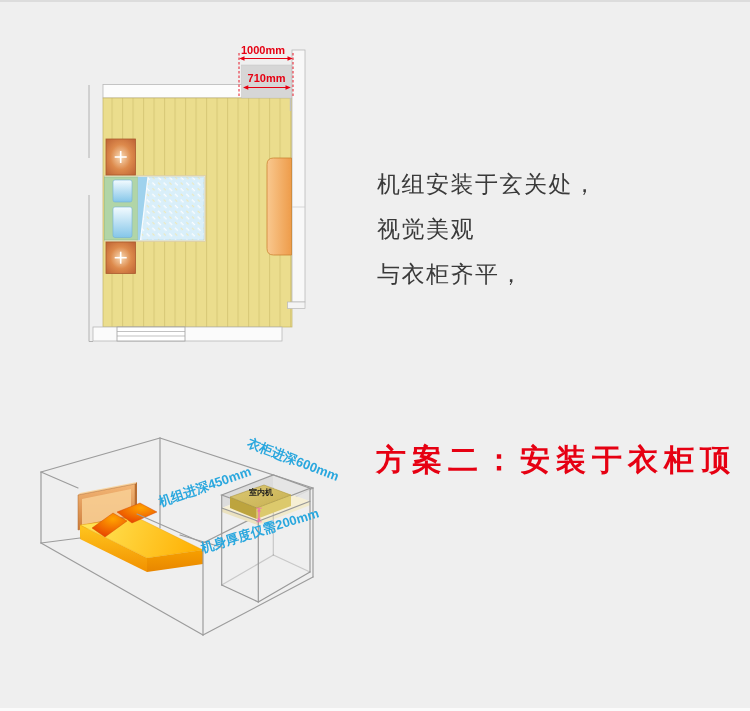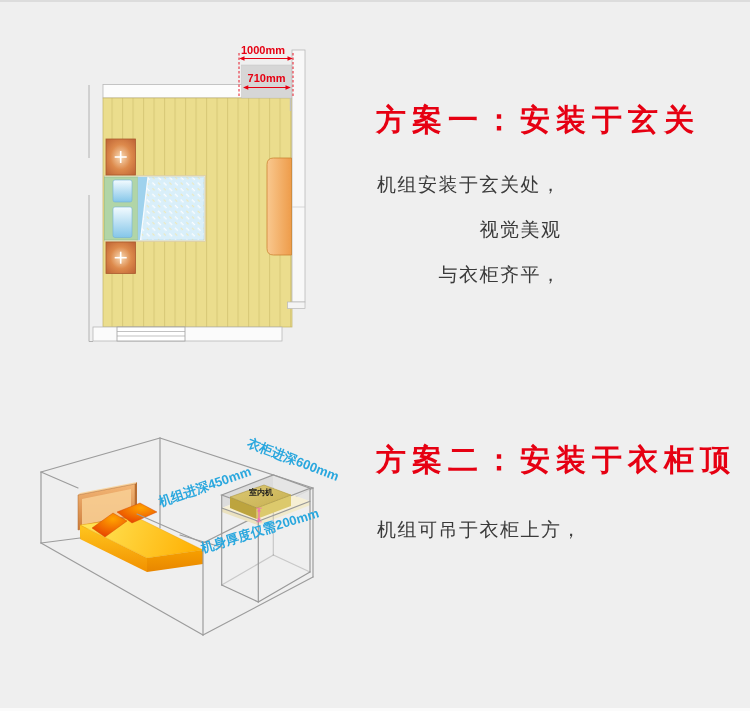--- a/index.html
+++ b/index.html
@@ -1,34 +1,33 @@
 <!DOCTYPE html>
 <html><head>
 <meta charset="utf-8">
 <style>
   html,body{margin:0;padding:0;}
   body{font-family:"Liberation Sans","DejaVu Sans",sans-serif;}
   .stage{
     position:relative;width:750px;height:711px;background:#efefef;
     overflow:hidden;
-    text-align:right;
   }
   .top-edge{position:absolute;left:0;top:0;width:750px;height:2px;background:#dcdcdc;}
   .bottom-edge{position:absolute;left:0;bottom:0;width:750px;height:3px;background:#fbfbfb;}
   .art{position:absolute;}
   .plan1-art{left:80px;top:40px;width:235px;height:310px;}
   .iso-art{left:30px;top:425px;width:340px;height:230px;}
   .sec-title{
     position:absolute;left:376px;font-size:30px;font-weight:bold;
     color:#e60012;letter-spacing:6px;white-space:nowrap;
   }
   .t1{top:100px;}
   .t2{top:440px;}
   .sec-body{
-    position:absolute;left:377px;font-size:19px;color:#3a3a3a;
+    position:absolute;left:377px;font-size:23px;color:#3a3a3a;
     letter-spacing:1.5px;white-space:nowrap;
   }
   .b1{top:162px;line-height:45px;}
   .b2{top:504px;line-height:51px;}
   .dim-text{font-size:11px;font-weight:bold;fill:#e60012;}
   .blue-label{font-size:13px;font-weight:bold;fill:#29a7de;}
   .unit-label{font-size:8px;font-weight:bold;fill:#1a1a1a;}
   svg{display:block;}
 </style>
 </head>
@@ -126,21 +125,20 @@
       <text class="dim-text" x="183" y="14" text-anchor="middle">1000mm</text>
       <g>
         <line x1="166.5" y1="47.5" x2="207.5" y2="47.5" stroke="#e60012" stroke-width="1.2"></line>
         <polygon points="163,47.5 168.3,45.2 168.3,49.8" fill="#e60012"></polygon>
         <polygon points="210.8,47.5 205.5,45.2 205.5,49.8" fill="#e60012"></polygon>
       </g>
       <text class="dim-text" x="186.5" y="42" text-anchor="middle">710mm</text>
     </g>
   </svg>
 
-  <h2 class="sec-title t1" style="margin:0;">方案一：安装于玄关</h2>
   <div class="sec-body b1">
     <div>机组安装于玄关处，</div>
     <div>视觉美观</div>
     <div>与衣柜齐平，</div>
   </div>
 
   <svg class="art iso-art" viewBox="0 0 340 230">
     <defs>
       <linearGradient id="bedTop" x1="60" y1="95" x2="170" y2="135" gradientUnits="userSpaceOnUse">
         <stop offset="0" stop-color="#ffe456"></stop>
@@ -232,17 +230,16 @@
       </g>
     </g>
 
     <text class="blue-label" text-anchor="middle" x="263" y="39" transform="rotate(21 263 35)">衣柜进深600mm</text>
     <text class="blue-label" text-anchor="middle" x="175" y="66" transform="rotate(-19 175 62)">机组进深450mm</text>
     <text class="blue-label" text-anchor="middle" x="230" y="110" transform="rotate(-17 230 106)">机身厚度仅需200mm</text>
   </svg>
 
   <h2 class="sec-title t2" style="margin:0;">方案二：安装于衣柜顶</h2>
   <div class="sec-body b2">
-    <div>机组可吊于衣柜上方，</div>
   </div>
 
   <div class="bottom-edge"></div>
 </div>
 
 </body></html>

